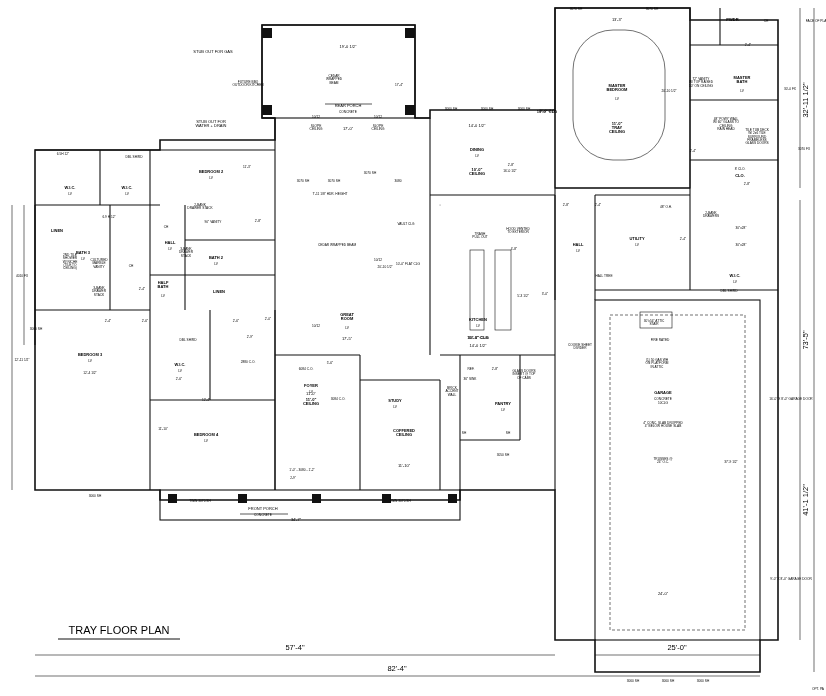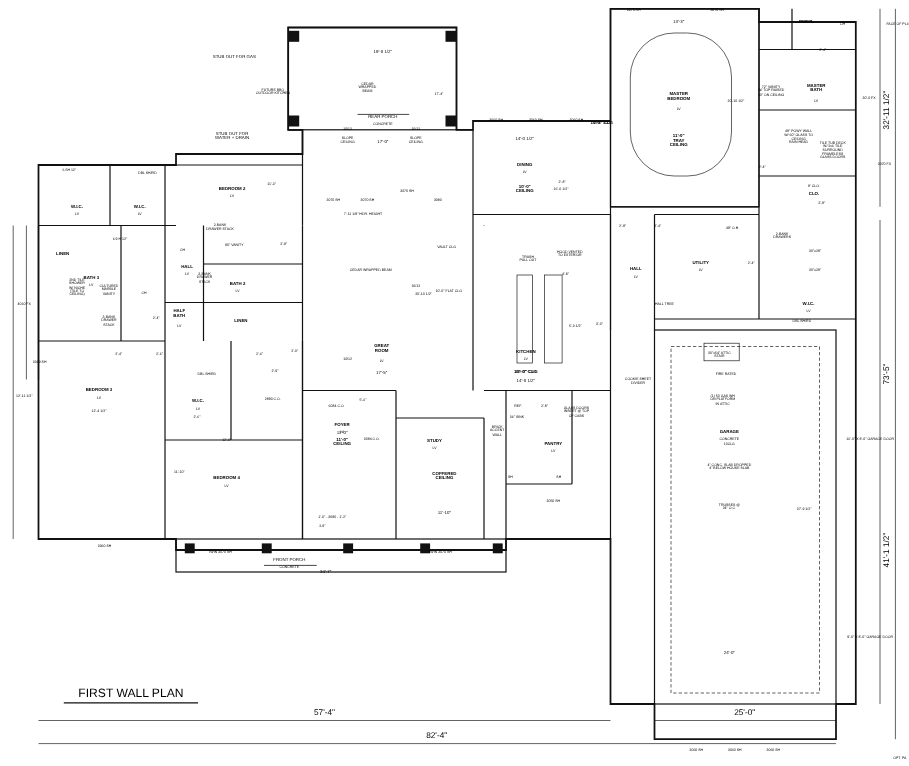--- a/index.html
+++ b/index.html
@@ -116,21 +116,21 @@
     <rect x="312" y="494" width="9" height="9"></rect>
     <rect x="382" y="494" width="9" height="9"></rect>
     <rect x="448" y="494" width="9" height="9"></rect>
   </g>
 
   <line x1="58" y1="639" x2="180" y2="639" stroke="#111" stroke-width="1"></line>
   <line x1="240" y1="514" x2="288" y2="514" stroke="#111" stroke-width="0.7"></line>
   <line x1="325" y1="104" x2="372" y2="104" stroke="#111" stroke-width="0.7"></line>
 </svg>
 
-<div class="lbl title ctr" style="left:119px;top:631px;">FIRST WALL PLAN</div>
+<div class="lbl title ctr" style="left:119px;top:631px;">TRAY FLOOR PLAN</div>
 
 <div class="lbl l ctr" style="left:295px;top:648px;">57'-4"</div>
 <div class="lbl l ctr" style="left:677px;top:648px;">25'-0"</div>
 <div class="lbl l ctr" style="left:397px;top:669px;">82'-4"</div>
 <div class="lbl l rot90" style="left:806px;top:100px;">32'-11 1/2"</div>
 <div class="lbl l rot90" style="left:806px;top:340px;">73'-5"</div>
 <div class="lbl l rot90" style="left:806px;top:500px;">41'-1 1/2"</div>
 <div class="lbl tiny ctr" style="left:818px;top:690px;">OPT. PA</div>
 
 <div class="lbl xs ctr room" style="left: 211px; top: 172px;">BEDROOM 2</div>

